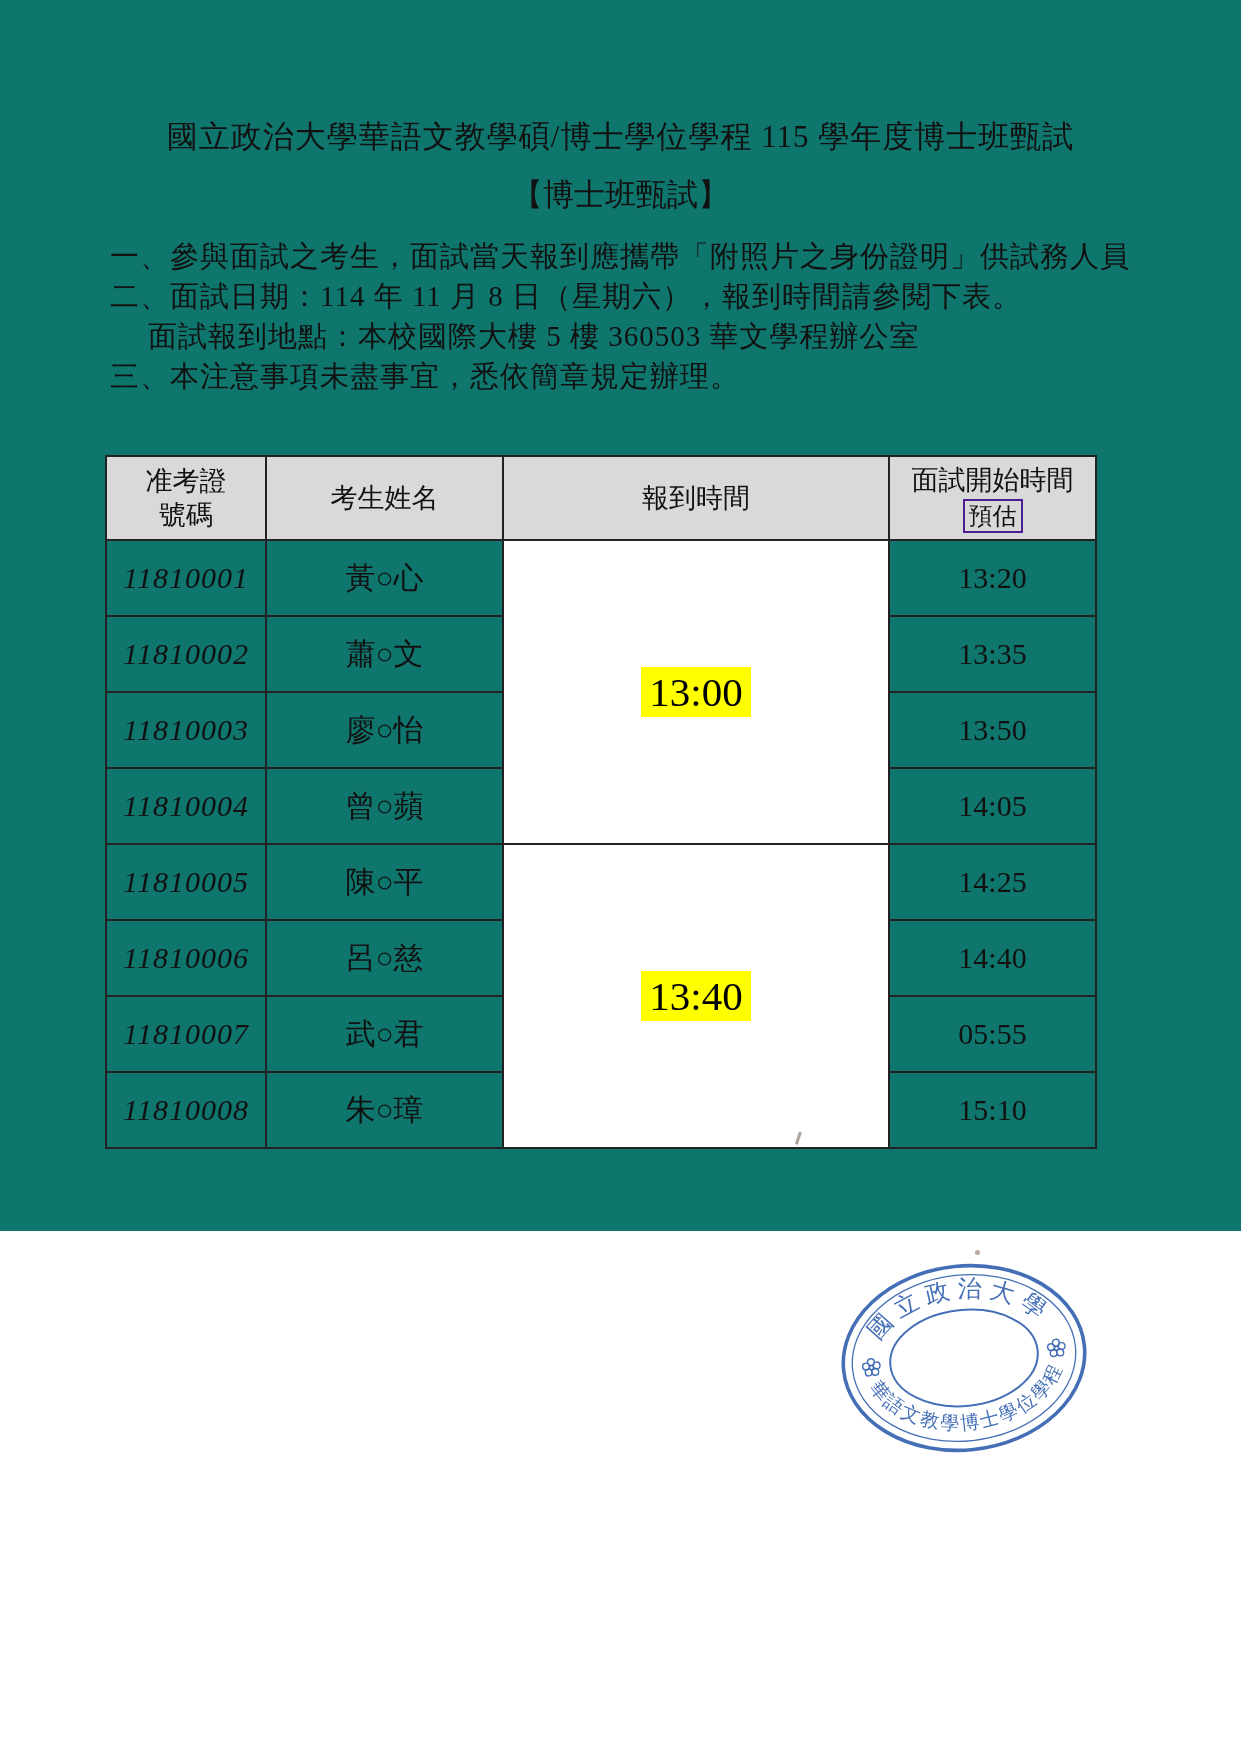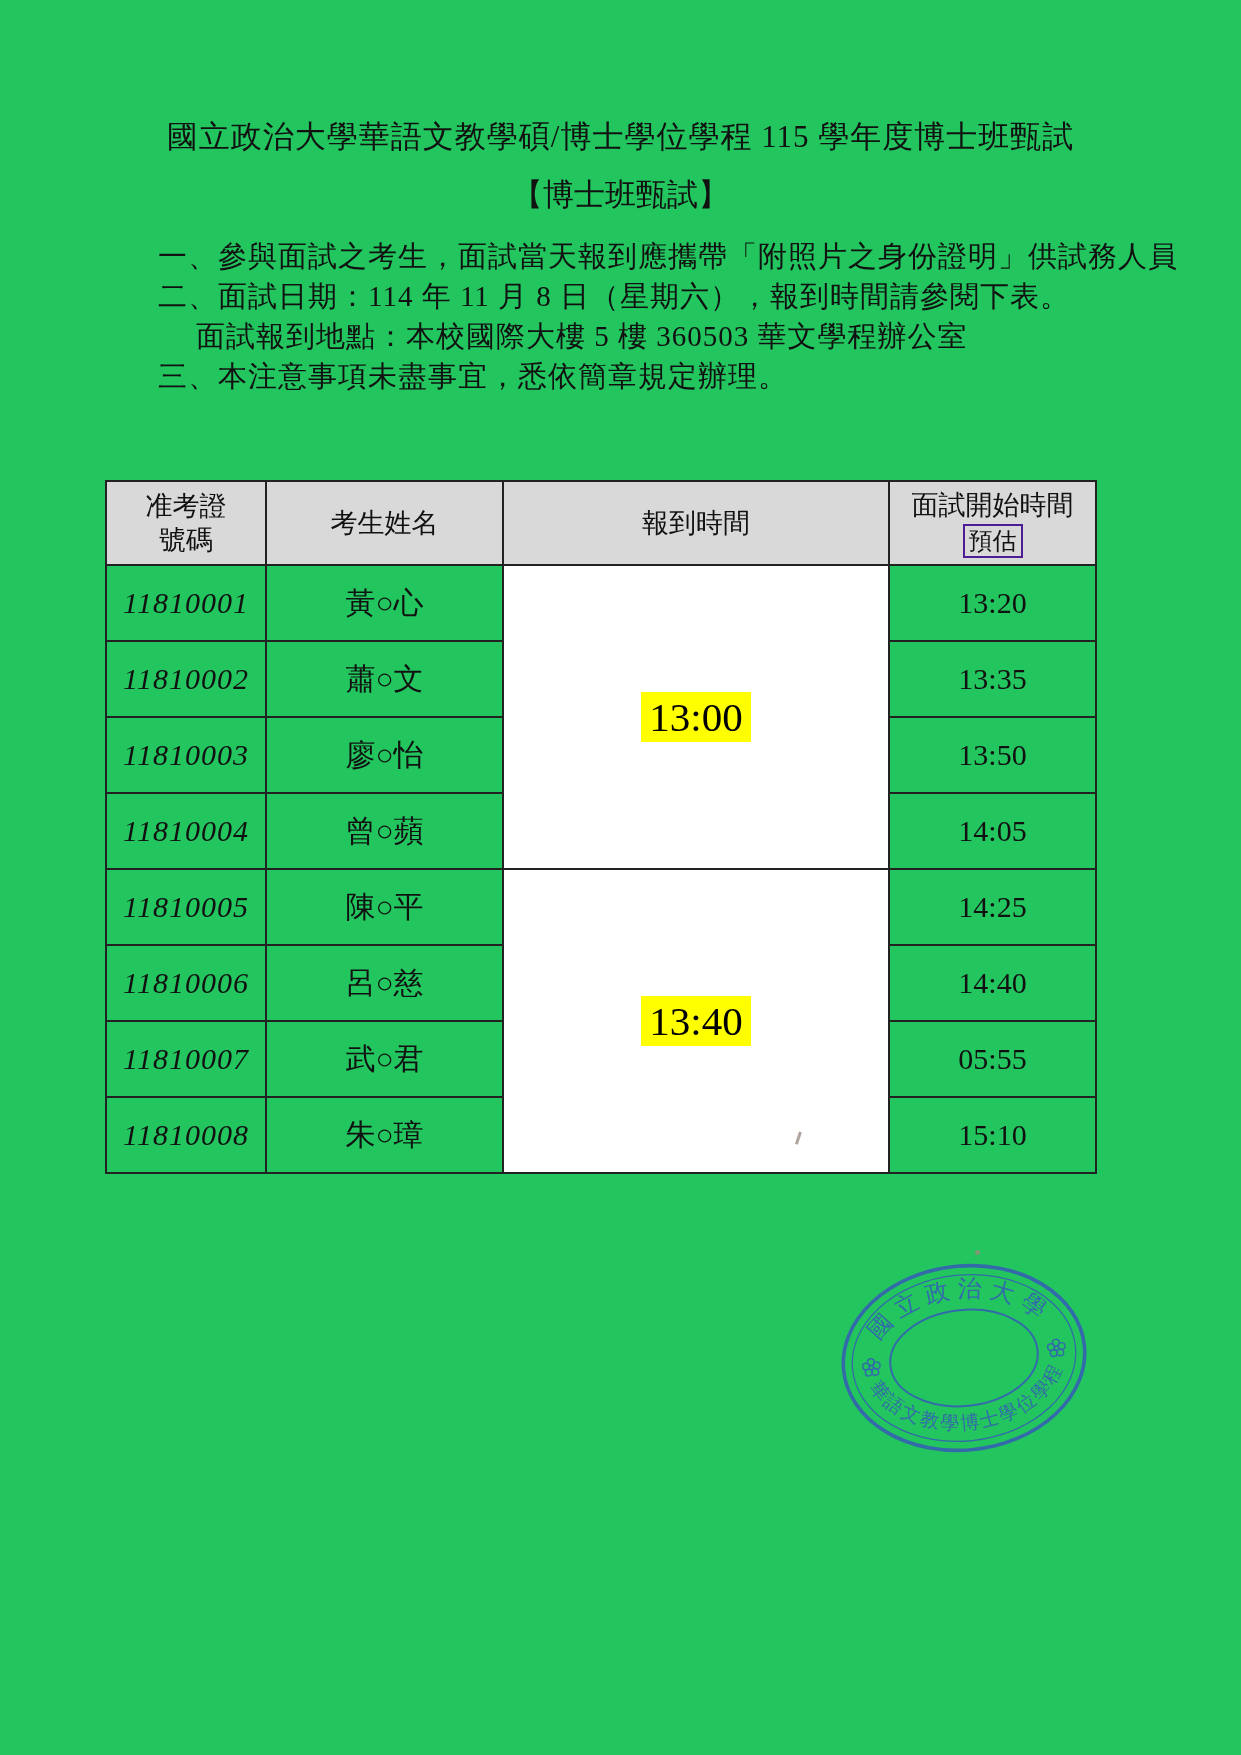--- a/index.html
+++ b/index.html
@@ -1,30 +1,30 @@
 <!DOCTYPE html>
 <html><head>
 <meta charset="utf-8">
 <style>
   * { margin:0; padding:0; box-sizing:border-box; }
   html,body { background:#ffffff; }
   body { width:1241px; height:1755px; overflow:hidden;
          font-family:"Liberation Serif", serif; color:#111; }
-  .page { position:relative; width:1241px; height:1755px; background:#22c55e; }
+  .page { position:relative; width:1241px; height:1231px; background:#0f766e; }
 
   .title-block { padding-top:116px; text-align:center; }
   .title-line { font-size:31px; line-height:42px; letter-spacing:1px; }
   .section-heading { margin-top:16px; text-align:center; font-size:31px; line-height:42px;font-family:Liberation Serif, serif; }
 
-  .notes { margin-top:20px; font-size:29px;padding-left:48px; }
+  .notes { margin-top:20px; font-size:29px; }
   .note-line { line-height:40px; margin-left:110px; letter-spacing:1px; }
   .note-line.indent { margin-left:148px; }
 
   table.schedule { border-collapse:collapse; table-layout:fixed;
-                   width:990px; margin:84px 0 0 105px; }
+                   width:990px; margin:59px 0 0 105px; }
   table.schedule td, table.schedule th {
     border:2px solid #222; text-align:center; vertical-align:middle;
     font-weight:normal; font-size:30px; color:#111;
   }
   tr.hdr th { background:#d9d9d9; height:84px; font-size:27px; line-height:34px; }
   tr.data td { height:76px; }
   td.id-cell { letter-spacing:1px;font-style:italic; }
   .est-badge { display:inline-block; border:2px solid #4c1d95; padding:0 4px;
                font-size:24px; line-height:30px; margin-top:2px; }
   td.checkin-cell { background:#fff; }

